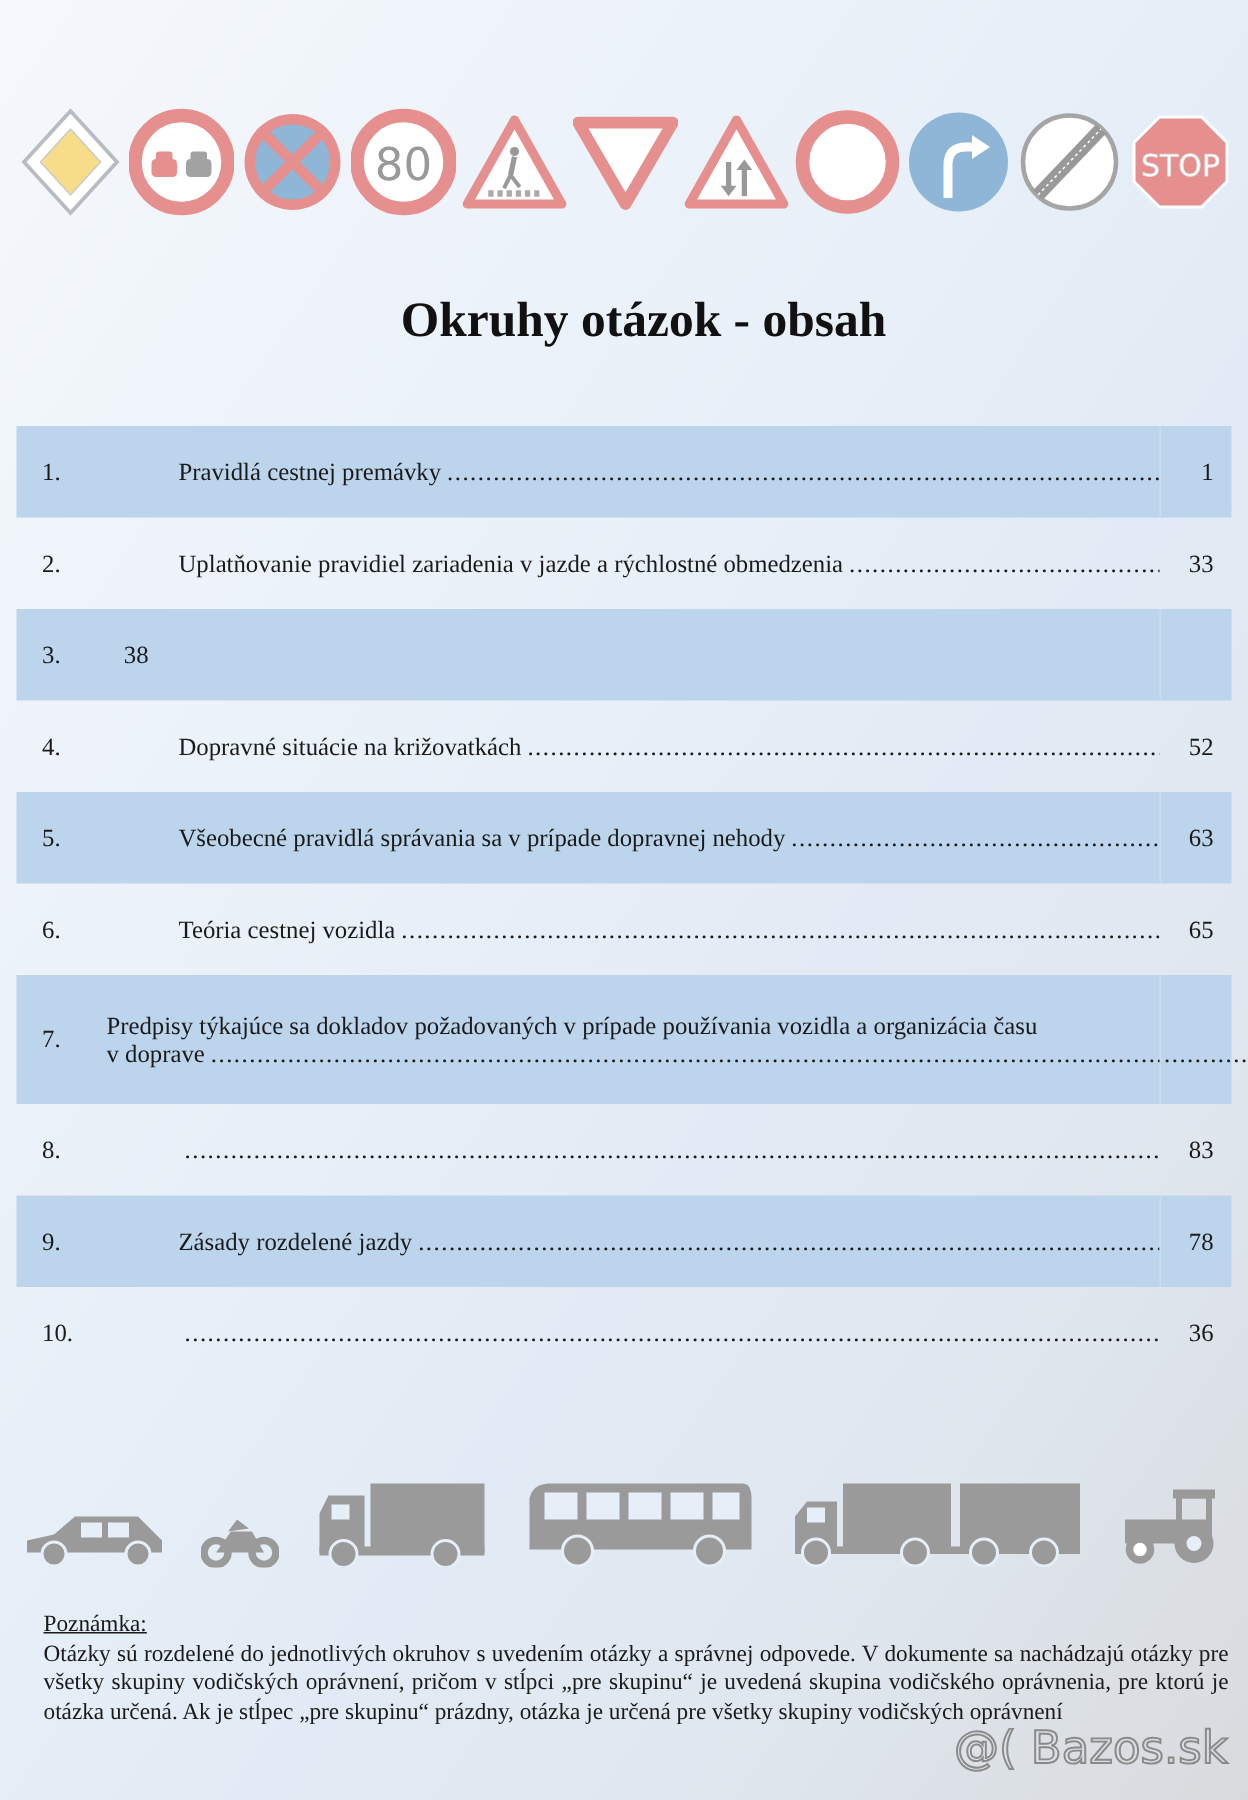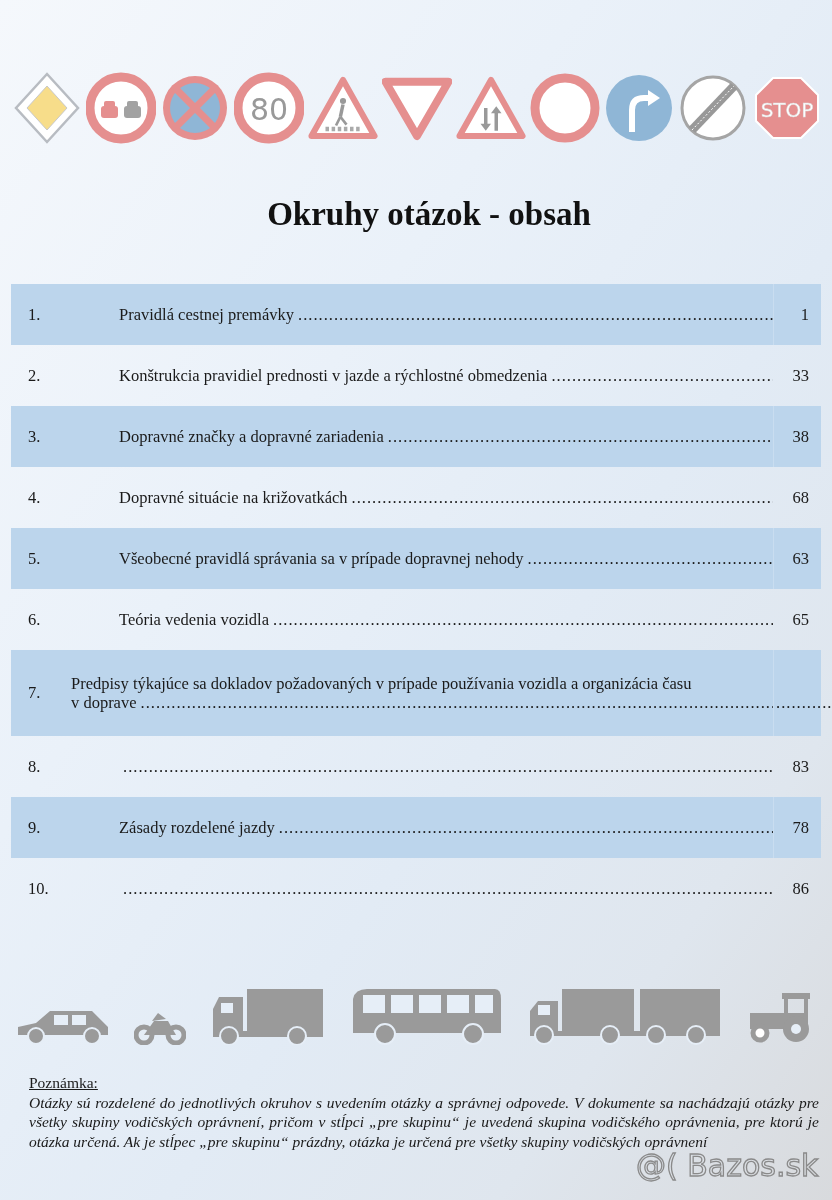--- a/index.html
+++ b/index.html
@@ -43,21 +43,21 @@
   .page { width: 40px; text-align: right; padding-right: 12px; font-size: 16.5px; flex: none; }
 
   .vehicles {
     position: absolute; top: 975px; left: 14px; width: 800px; height: 70px;
     display: flex; justify-content: space-between; align-items: flex-end;
   }
   .veh svg { display: block; }
 
   .note { position: absolute; top: 1073px; left: 29px; width: 790px; font-size: 15.5px; line-height: 19.5px; }
   .note-title { text-decoration: underline; }
-  .note-body { text-align: justify; font-style: italic; }
+  .note-body { text-align: justify; }
 
   .watermark {
     position: absolute; top: 1148px; left: 636px; font-family: "DejaVu Sans", sans-serif;
     font-size: 30px; color: transparent; -webkit-text-stroke: 1.3px #8a8a8a; letter-spacing: 0px;
   }
 </style>
 </head>
 <body>
 
 <div class="signs">
@@ -148,53 +148,49 @@
     <span class="num">1.</span>
     <span class="entry">
         <span class="txt">Pravidlá cestnej premávky</span>
         <span class="dots"></span>
       </span>
     <span class="page">1</span>
   </div>
   <div class="toc-row">
     <span class="num">2.</span>
     <span class="entry">
-        <span class="txt">Konštrukcia pravidiel prednosti v jazde a rýchlostné obmedzenia</span>
+        <span class="txt">Uplatňovanie pravidiel zariadenia v jazde a rýchlostné obmedzenia</span>
         <span class="dots"></span>
       </span>
     <span class="page">33</span>
   </div>
   <div class="toc-row shaded">
     <span class="num">3.</span>
-    <span class="entry">
-        <span class="txt">Dopravné značky a dopravné zariadenia</span>
-        <span class="dots"></span>
-      </span>
     <span class="page">38</span>
   </div>
   <div class="toc-row">
     <span class="num">4.</span>
     <span class="entry">
         <span class="txt">Dopravné situácie na križovatkách</span>
         <span class="dots"></span>
       </span>
-    <span class="page">68</span>
+    <span class="page">52</span>
   </div>
   <div class="toc-row shaded">
     <span class="num">5.</span>
     <span class="entry">
         <span class="txt">Všeobecné pravidlá správania sa v prípade dopravnej nehody</span>
         <span class="dots"></span>
       </span>
     <span class="page">63</span>
   </div>
   <div class="toc-row">
     <span class="num">6.</span>
     <span class="entry">
-        <span class="txt">Teória vedenia vozidla</span>
+        <span class="txt">Teória cestnej vozidla</span>
         <span class="dots"></span>
       </span>
     <span class="page">65</span>
   </div>
   <div class="toc-row shaded tall">
     <span class="num">7.</span>
     <span class="entry-multi">
       <span style="display:block;white-space:nowrap;">Predpisy týkajúce sa dokladov požadovaných v prípade používania vozidla a organizácia času</span>
       <span class="line2">
           <span>v doprave</span>
@@ -216,21 +212,21 @@
         <span class="txt">Zásady rozdelené jazdy</span>
         <span class="dots"></span>
       </span>
     <span class="page">78</span>
   </div>
   <div class="toc-row">
     <span class="num">10.</span>
     <span class="entry">
         <span class="dots"></span>
       </span>
-    <span class="page">86</span>
+    <span class="page">36</span>
   </div>
 </div>
 
 <div class="vehicles">
   <div class="veh">
     <svg width="96" height="40" viewBox="0 0 96 40">
         <path d="M4 30 L4 22 L22 18 L36 6 L78 6 L94 22 L94 30 Z" fill="#9a9a9a"></path>
         <rect x="40" y="10" width="14" height="10" fill="#e6eef7"></rect>
         <rect x="58" y="10" width="14" height="10" fill="#e6eef7"></rect>
         <circle cx="22" cy="31" r="8" fill="#9a9a9a" stroke="#e6eef7" stroke-width="2"></circle>

